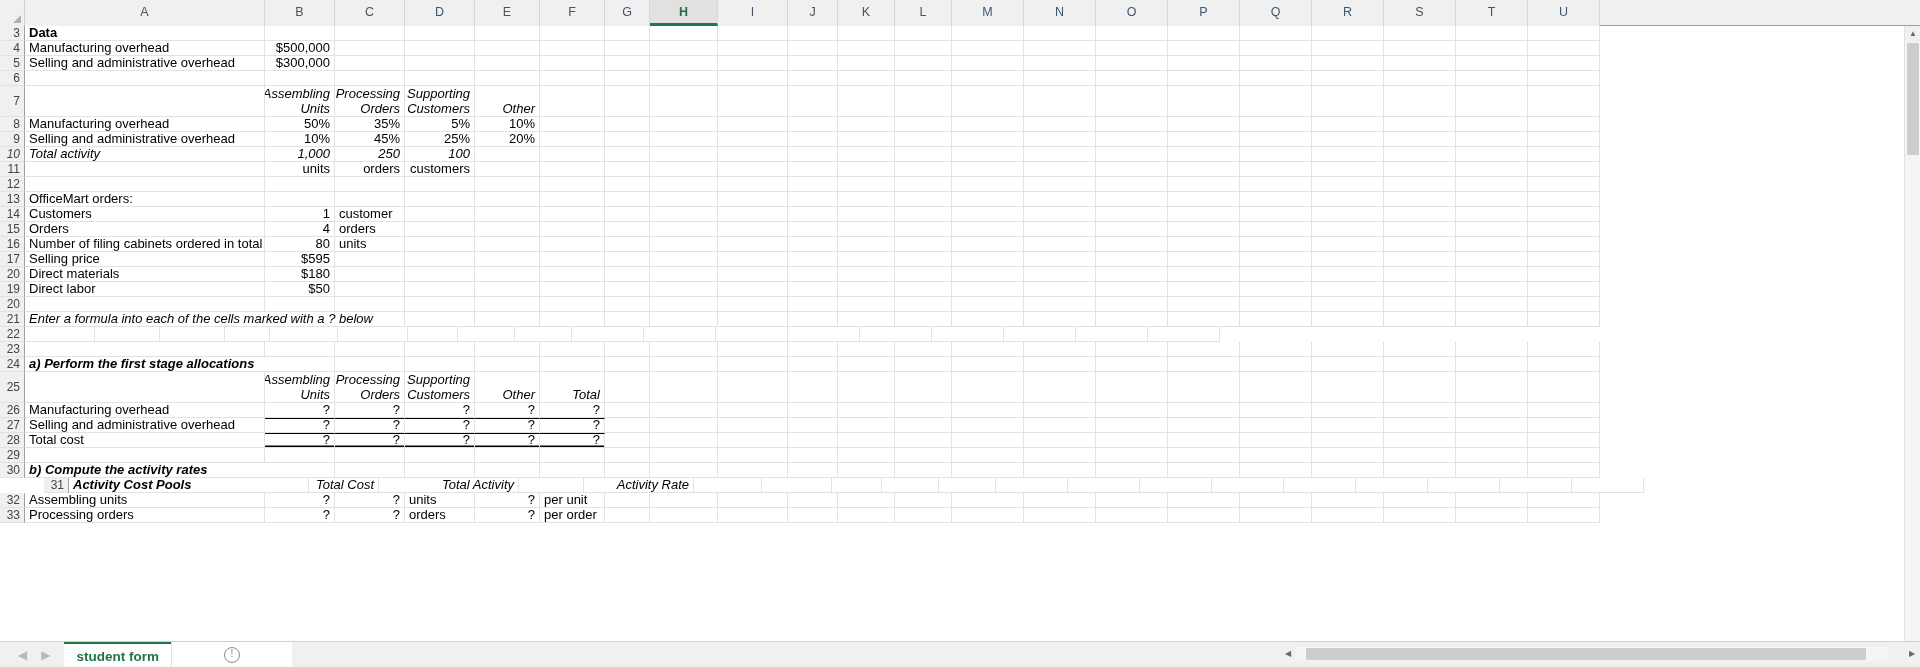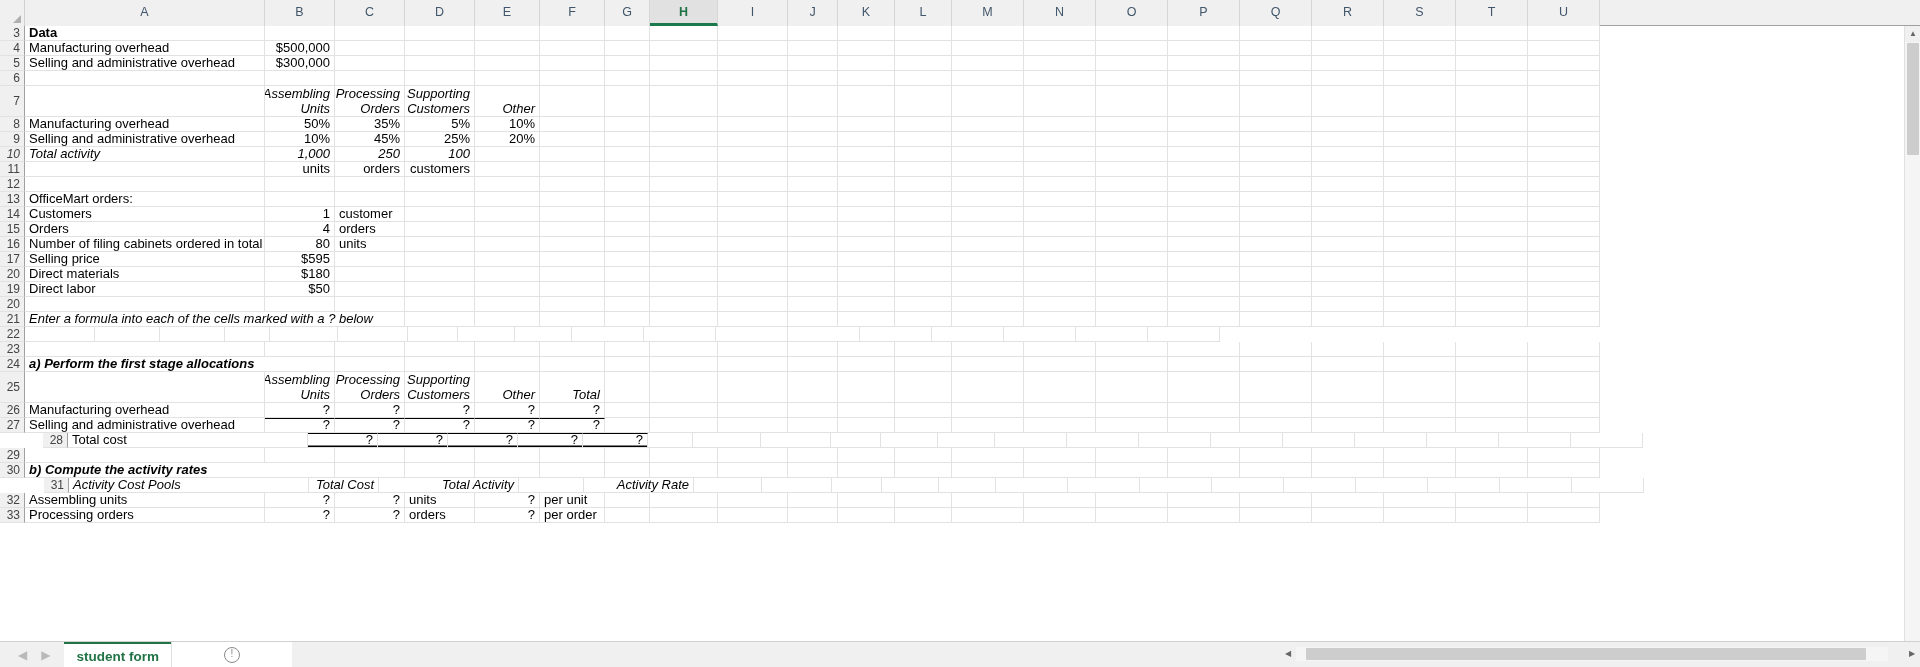--- a/index.html
+++ b/index.html
@@ -760,21 +760,21 @@
           <div class="cell l" style="width: 72px; height: 15px;"></div>
           <div class="cell l" style="width: 72px; height: 15px;"></div>
           <div class="cell l" style="width: 72px; height: 15px;"></div>
           <div class="cell l" style="width: 72px; height: 15px;"></div>
           <div class="cell l" style="width: 72px; height: 15px;"></div>
           <div class="cell l" style="width: 72px; height: 15px;"></div>
           <div class="cell l" style="width: 72px; height: 15px;"></div>
           <div class="cell l" style="width: 72px; height: 15px;"></div>
         </div>
         <div class="grid-row" style="height: 15px;">
-          <div class="row-head" style="height: 15px; margin-left: 43px;">28</div>
+          <div class="row-head" style="height: 15px;">28</div>
           <div class="cell l" style="width: 240px; height: 15px;">Total cost</div>
           <div class="cell r topline dblbot" style="width: 70px; height: 15px;">?</div>
           <div class="cell r topline dblbot" style="width: 70px; height: 15px;">?</div>
           <div class="cell r topline dblbot" style="width: 70px; height: 15px;">?</div>
           <div class="cell r topline dblbot" style="width: 65px; height: 15px;">?</div>
           <div class="cell r topline dblbot" style="width: 65px; height: 15px;">?</div>
           <div class="cell l" style="width: 45px; height: 15px;"></div>
           <div class="cell l" style="width: 68px; height: 15px;"></div>
           <div class="cell l" style="width: 70px; height: 15px;"></div>
           <div class="cell l" style="width: 50px; height: 15px;"></div>
@@ -832,21 +832,21 @@
           <div class="cell l" style="width: 72px; height: 15px;"></div>
           <div class="cell l" style="width: 72px; height: 15px;"></div>
           <div class="cell l" style="width: 72px; height: 15px;"></div>
           <div class="cell l" style="width: 72px; height: 15px;"></div>
           <div class="cell l" style="width: 72px; height: 15px;"></div>
           <div class="cell l" style="width: 72px; height: 15px;"></div>
           <div class="cell l" style="width: 72px; height: 15px;"></div>
         </div>
         <div class="grid-row" style="height: 15px;">
           <div class="row-head" style="height: 15px; margin-left: 44px;">31</div>
-          <div class="cell l i" style="width: 240px; height: 15px;">Activity Cost Pools</div>
+          <div class="cell l i" style="width: 240px; height: 15px; font-weight: bold;">Activity Cost Pools</div>
           <div class="cell r i" style="width: 70px; height: 15px;">Total Cost</div>
           <div class="cell r i" style="width: 140px; height: 15px;">Total Activity</div>
           <div class="cell r" style="width: 65px; height: 15px;"></div>
           <div class="cell r i" style="width: 110px; height: 15px;">Activity Rate</div>
           <div class="cell l" style="width: 68px; height: 15px;"></div>
           <div class="cell l" style="width: 70px; height: 15px;"></div>
           <div class="cell l" style="width: 50px; height: 15px;"></div>
           <div class="cell l" style="width: 57px; height: 15px;"></div>
           <div class="cell l" style="width: 57px; height: 15px;"></div>
           <div class="cell l" style="width: 72px; height: 15px;"></div>

